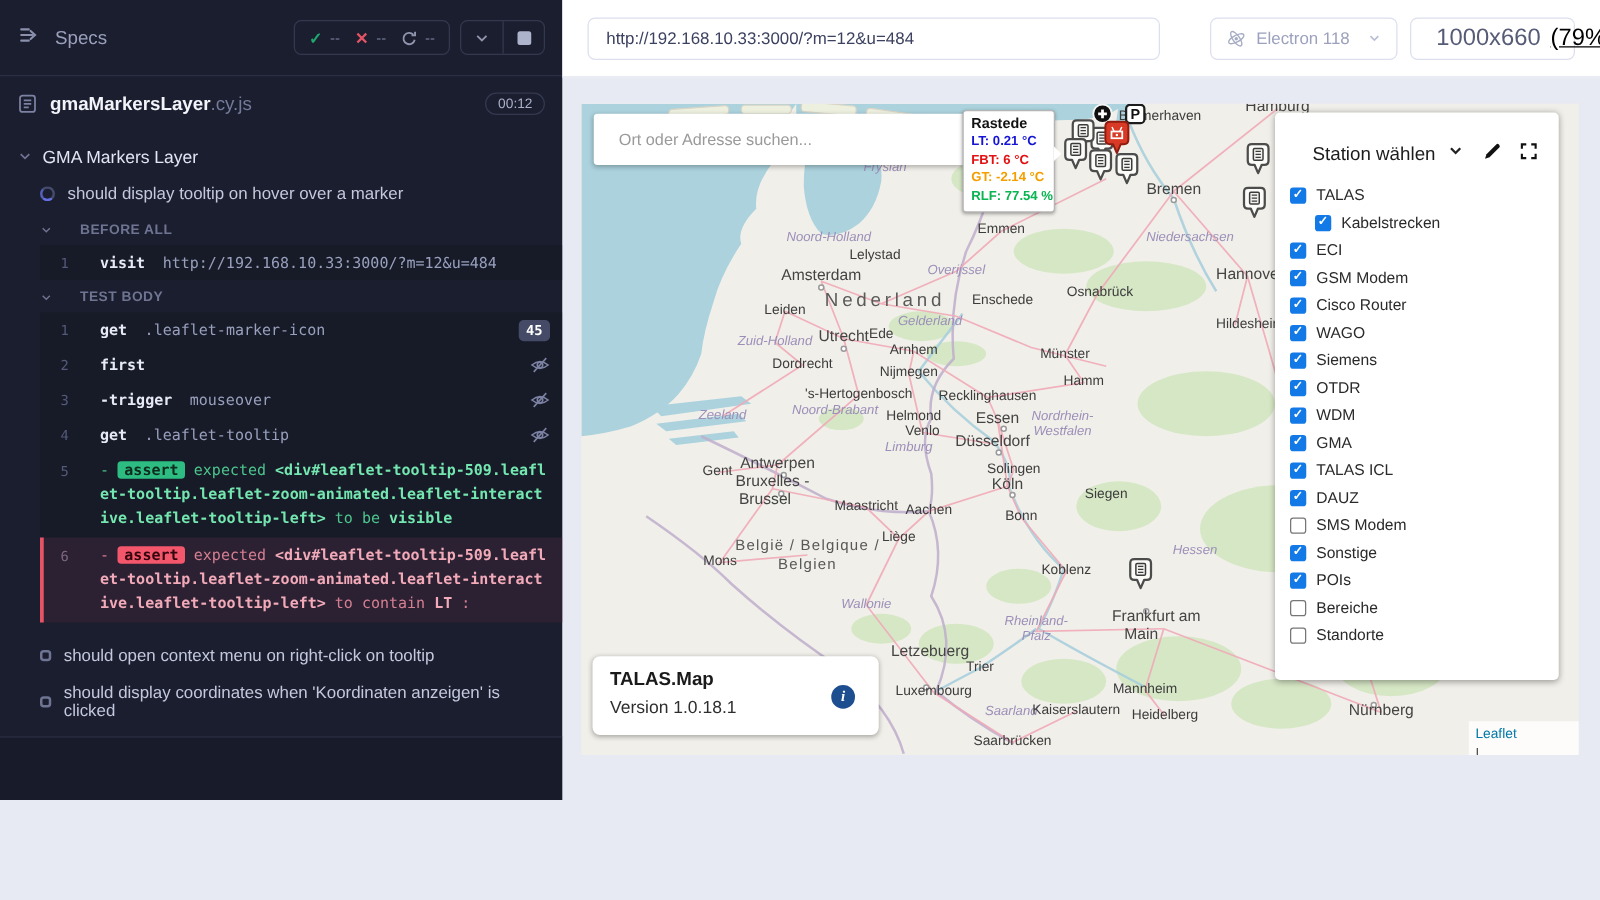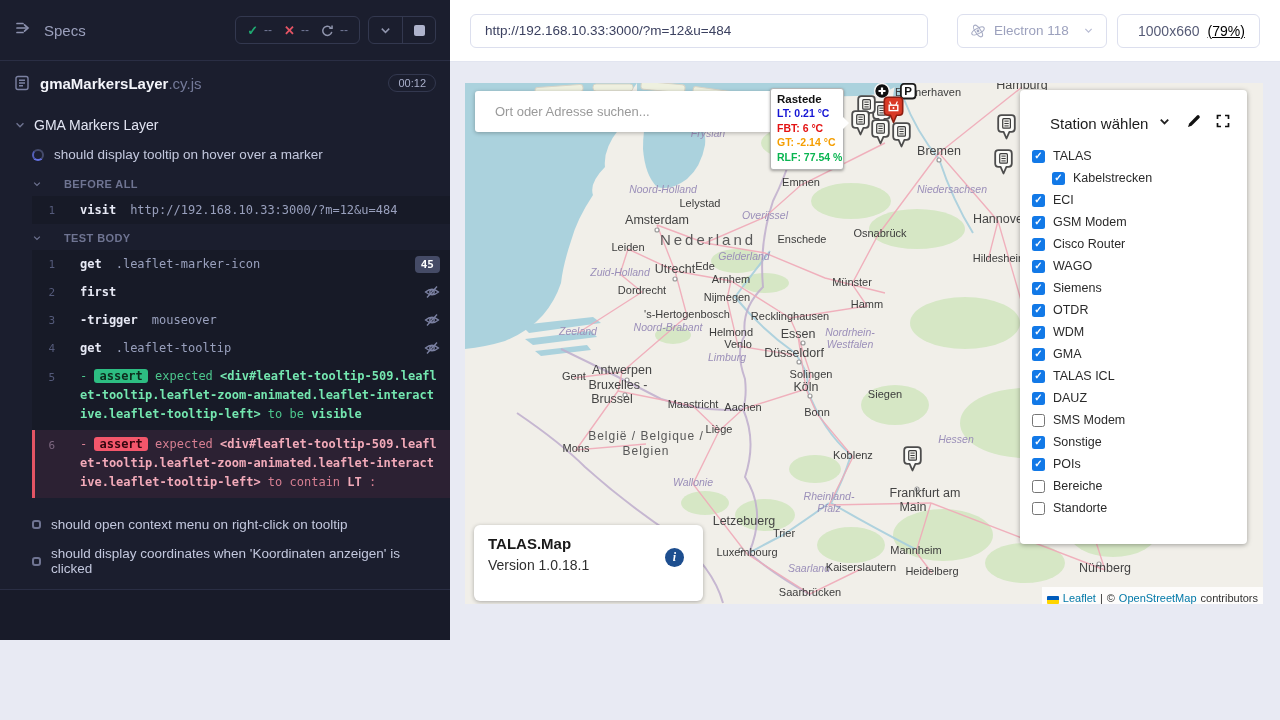--- a/index.html
+++ b/index.html
@@ -54,21 +54,21 @@
   .rep-fill { flex:1; border-top:1px solid #2a2e44; margin-top:6px; background:#181b29; }
   .chev { stroke:#9095ad; fill:none; stroke-width:1.6; }
   .chev-sm { stroke:#6f7492; fill:none; stroke-width:1.6; }
 
   
   .app-right { flex:1; display:flex; flex-direction:column; background:#e8eaf3; }
   .topbar { height:62px; flex:none; background:#fff; border-bottom:1px solid #e2e5f0; display:flex; align-items:center; padding:0 20px 0 20px; gap:10px; }
   .url-box { width:458px; height:34px; border:1px solid #dcdfee; border-radius:6px; display:flex; align-items:center; padding:0 14px; font-size:13.5px; color:#3c4160; background:#fff; }
   .browser-box, .viewport-box { height:34px; border:1px solid #dcdfee; border-radius:6px; display:flex; align-items:center; padding:0 12px; gap:8px; background:#fff;justify-content:space-between; }
   .browser-box { width:150px; margin-left:auto; color:#9ca1bd; font-size:13.5px; }
-  .viewport-box { width:143px; color:#565b76; font-size:14px; }
+  .viewport-box { width:132px; color:#565b76; font-size:19px; }
   .viewport-pct { color:#000000;text-decoration:underline; }
 
   .stage { position:relative; flex:1; }
   .map { position:absolute; left:15px; top:21px; width:798px; height:521px; background:#f1efe9; overflow:hidden; }
   .map svg.basemap { position:absolute; left:0; top:0; }
 
   text.lbl-city { font-size:11px; fill:#3c3c3c; font-family:"Liberation Sans",sans-serif; text-anchor:middle; }
   text.lbl-city-lg { font-size:12.5px; fill:#444; font-family:"Liberation Sans",sans-serif; text-anchor:middle; }
   text.lbl-country { font-size:15px; fill:#5a5a5a; letter-spacing:3px; font-family:"Liberation Sans",sans-serif; text-anchor:middle; }
   text.lbl-country-sm { font-size:12px; fill:#585858; letter-spacing:1px; font-family:"Liberation Sans",sans-serif; text-anchor:middle; }
@@ -88,26 +88,26 @@
   .sp-chevron { margin-left:10px; }
   .sp-icons { margin-left:auto; display:flex; align-items:center; gap:13px; }
   .sp-list { margin-top:9px; padding-left:12px; }
   .chk-row { display:flex; align-items:center; height:22px; gap:8px; }
   .chk-row.indent { margin-left:20px; }
   .chk { width:13px; height:13px; flex:none; border-radius:2.5px; display:flex; align-items:center; justify-content:center; }
   .chk.on { background:#1279e7; color:#fff; font-size:10px; font-weight:bold; line-height:1; }
   .chk.off { background:#fff; border:1.5px solid #767676; }
   .chk-label { font-size:12.5px; color:#2a2a2a; }
 
-  .info-card { position:absolute; left:9px; top:442px; width:229px; height:76px; background:#fff; border-radius:6px; box-shadow:0 1px 4px rgba(0,0,0,.3); padding:10px 14px; z-index:6; }
+  .info-card { position:absolute; left:9px; top:442px; width:229px; height:63px; background:#fff; border-radius:6px; box-shadow:0 1px 4px rgba(0,0,0,.3); padding:10px 14px; z-index:6; }
   .info-title { font-size:15px; font-weight:bold; color:#1a1a1a; }
   .info-version { font-size:14px; color:#2e2e2e; margin-top:5px; }
   .info-icon { position:absolute; right:19px; top:23px; width:19px; height:19px; border-radius:50%; background:#1d4e8f; color:#fff; display:flex; align-items:center; justify-content:center; font-size:12px; font-weight:bold; font-family:"Liberation Serif",serif; font-style:italic; }
 
-  .attribution { position:absolute; right:0; bottom:0; height:17px; background:rgba(255,255,255,.82); display:flex; align-items:flex-end; padding:0 5px; font-size:11px; color:#333; gap:4px; z-index:6; }
+  .attribution { position:absolute; right:0; bottom:0; height:27px; background:rgba(255,255,255,.82); display:flex; align-items:flex-start; padding:0 5px; font-size:11px; color:#333; gap:4px; z-index:6;flex-direction:column; }
   .attribution a { color:#0078A8; text-decoration:none; }
   .flag { width:12px; height:8px; display:inline-block; background:linear-gradient(#005BBB 50%, #FFD500 50%); border-radius:1px; }
 </style>
 </head>
 <body>
 
 <div class="reporter">
   <div class="rep-header">
     <span>
       <svg width="18" height="18" viewBox="0 0 18 18">

